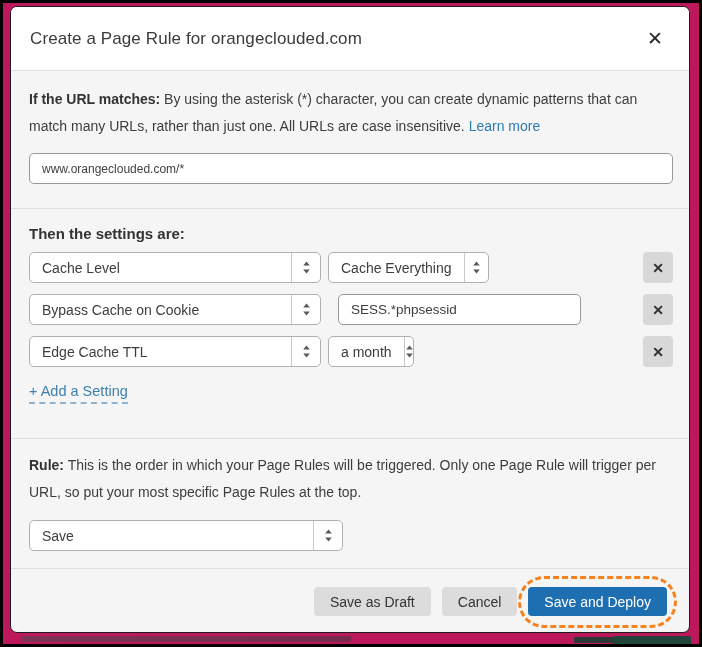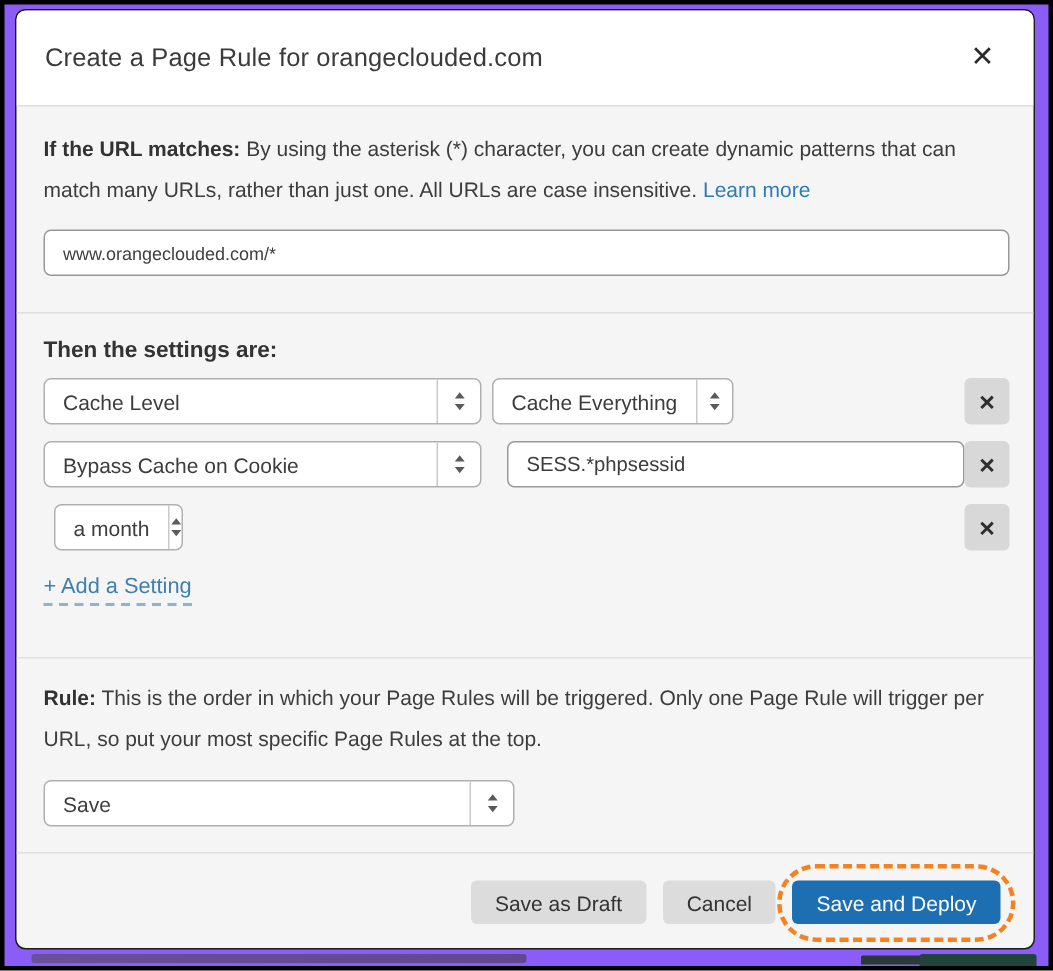--- a/index.html
+++ b/index.html
@@ -5,21 +5,21 @@
   * { margin:0; padding:0; box-sizing:border-box; }
   html,body { width:702px; height:647px; }
   body {
     font-family:"Liberation Sans", sans-serif;
     background:#000;
     position:relative;
     overflow:hidden;
   }
   .page {
     position:absolute; inset:3px;
-    background:#8b5cf6;
+    background:#be185d;
   }
   .page-bottom-streak {
     position:absolute; left:18px; bottom:2px; width:330px; height:6px;
     background:linear-gradient(90deg,#4a4a4a 0%, #424242 40%, #3a3a3a 100%);
     opacity:.55; border-radius:2px;
   }
   .page-fragment {
     position:absolute; right:8px; bottom:0; width:78px; height:8px;
     background:#21453a; border-radius:2px 2px 0 0;
     box-shadow:-40px 0 0 -1px #2b3a35;
@@ -71,21 +71,21 @@
   }
   .select .stepper {
     width:29px; align-self:stretch; border-left:1px solid #c9c9c9;
     display:flex; align-items:center; justify-content:center;
   }
   .col1 { width:292px; }
   .col2 { margin-left:7px; }
   .w-cache-everything { width:161px; }
   .w-month { width:86px; }
   .text-value-input {
-    margin-left:17px; width:305px; height:31px;
+    margin-left:17px; width:243px; height:31px;
     border:1px solid #989898; border-radius:5px; background:#fff;
     padding:0 12px; font-size:13.5px; color:#3d3d3d;
     font-family:"Liberation Sans", sans-serif;
   }
   .remove-btn {
     margin-left:auto; width:30px; height:31px;
     background:#d8d8d8; border:none; border-radius:4px; cursor:pointer;
     font-size:14px; font-weight:bold; color:#2e2e2e;
     display:flex; align-items:center; justify-content:center;
     font-family:"Liberation Sans", sans-serif;
@@ -178,20 +178,29 @@
                 <path d="M4.5 12.5 L1.2 8.4 H7.8 Z" fill="#5a5a5a"></path>
               </svg>
           </span>
         </div>
         <input class="text-value-input" type="text" value="SESS.*phpsessid" style="">
         <button class="remove-btn">✕</button>
       </div>
 
       
       <div class="setting-row">
+        <div class="select col1">
+          <span class="select-label">Edge Cache TTL</span>
+          <span class="stepper">
+            <svg class="updown" width="9" height="13" viewBox="0 0 9 13">
+                <path d="M4.5 0.5 L7.8 4.6 H1.2 Z" fill="#5a5a5a"></path>
+                <path d="M4.5 12.5 L1.2 8.4 H7.8 Z" fill="#5a5a5a"></path>
+              </svg>
+          </span>
+        </div>
         <div class="select col2 w-month">
           <span class="select-label">a month</span>
           <span class="stepper">
             <svg class="updown" width="9" height="13" viewBox="0 0 9 13">
                 <path d="M4.5 0.5 L7.8 4.6 H1.2 Z" fill="#5a5a5a"></path>
                 <path d="M4.5 12.5 L1.2 8.4 H7.8 Z" fill="#5a5a5a"></path>
               </svg>
           </span>
         </div>
         <button class="remove-btn">✕</button>

